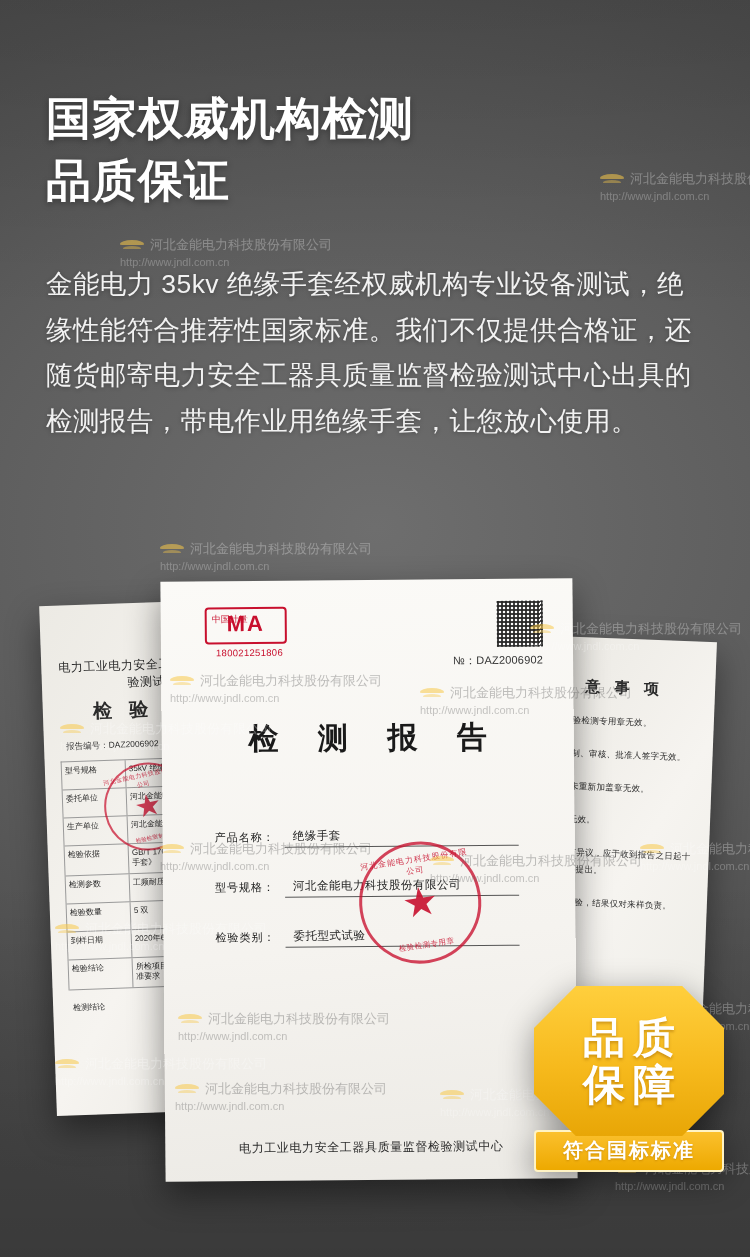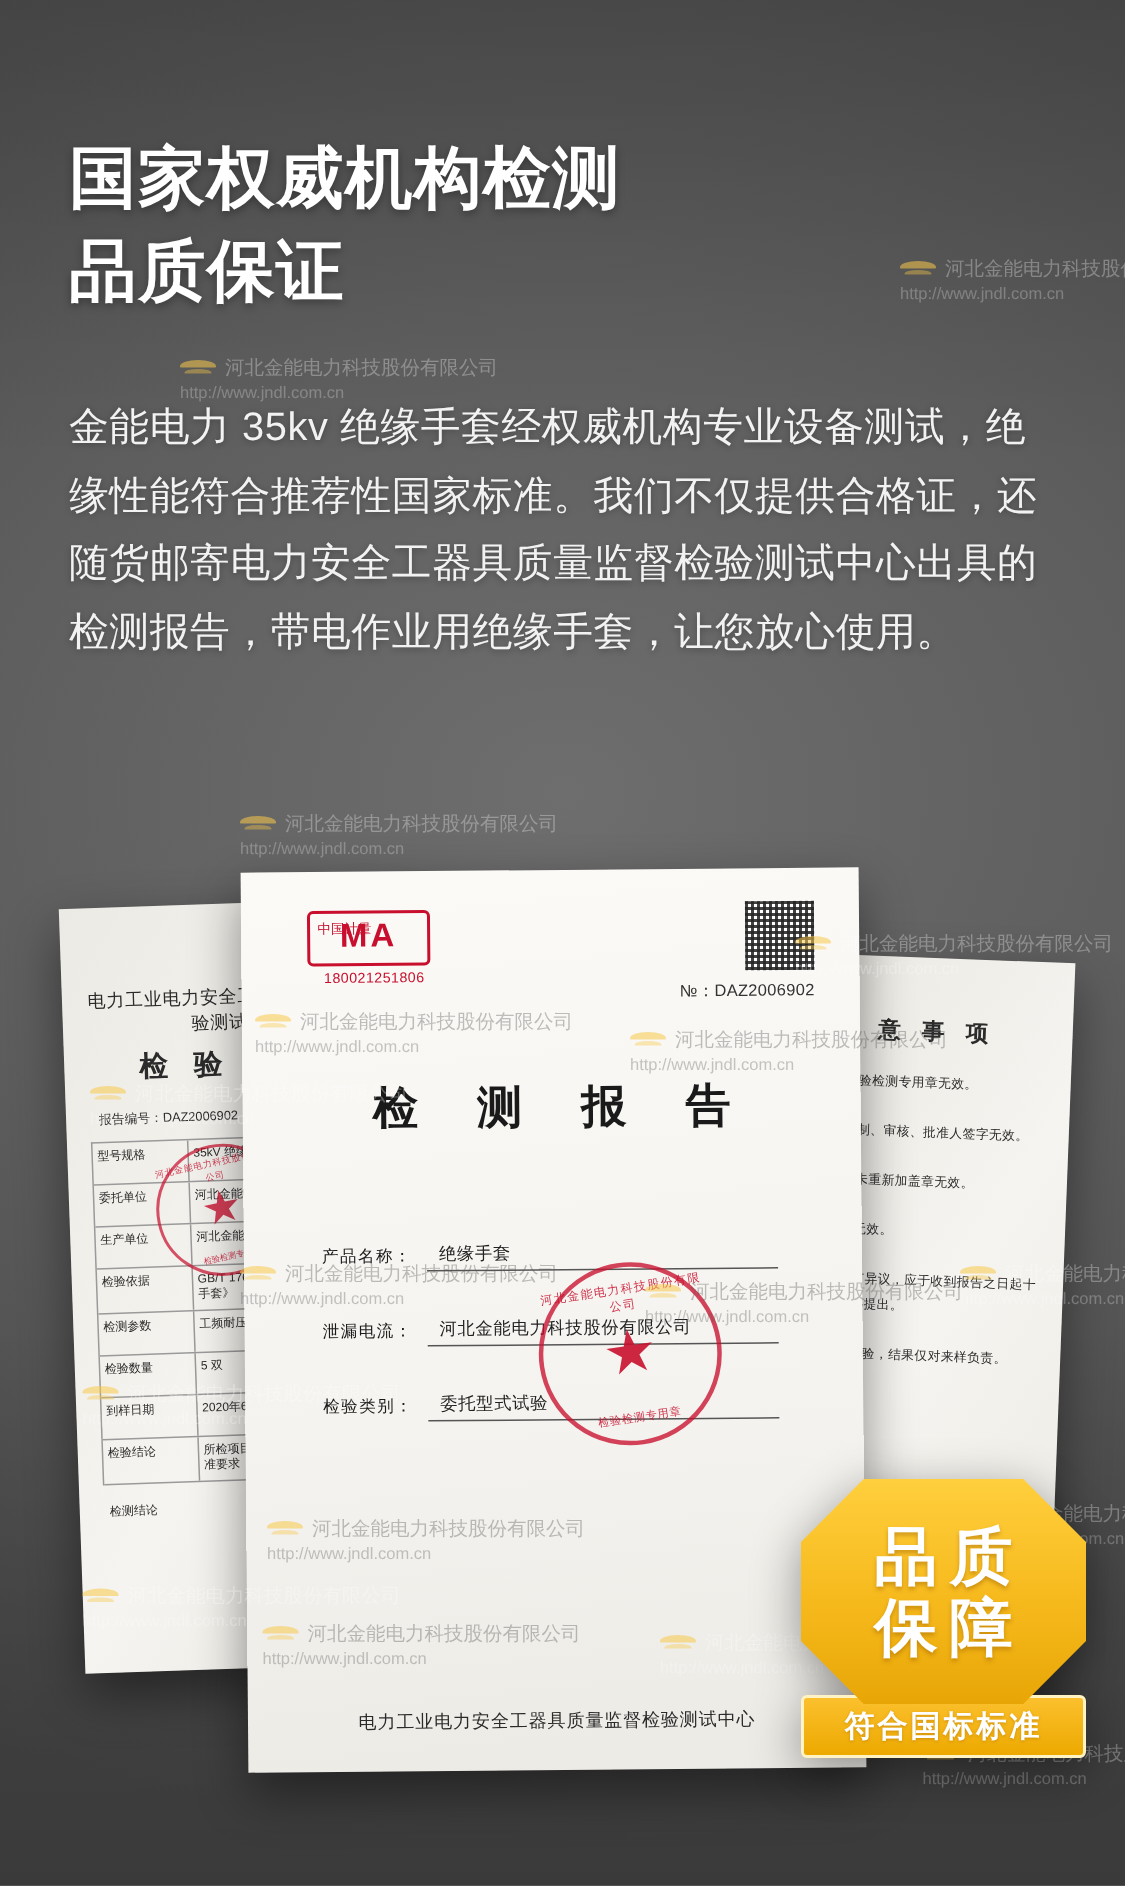--- a/index.html
+++ b/index.html
@@ -519,21 +519,21 @@
         <div class="doc-no">№：DAZ2006902</div>
 
         <div class="c-title">检 测 报 告</div>
 
         <div class="c-fields">
           <div class="c-field">
             <span class="c-label">产品名称：</span>
             <span class="c-value">绝缘手套</span>
           </div>
           <div class="c-field">
-            <span class="c-label">泄漏电流：</span>
+            <span class="c-label">型号规格：</span>
             <span class="c-value">河北金能电力科技股份有限公司</span>
           </div>
           <div class="c-field">
             <span class="c-label">检验类别：</span>
             <span class="c-value">委托型式试验</span>
           </div>
         </div>
 
         <div class="stamp">
           <span class="arc-top">河北金能电力科技股份有限公司</span>

